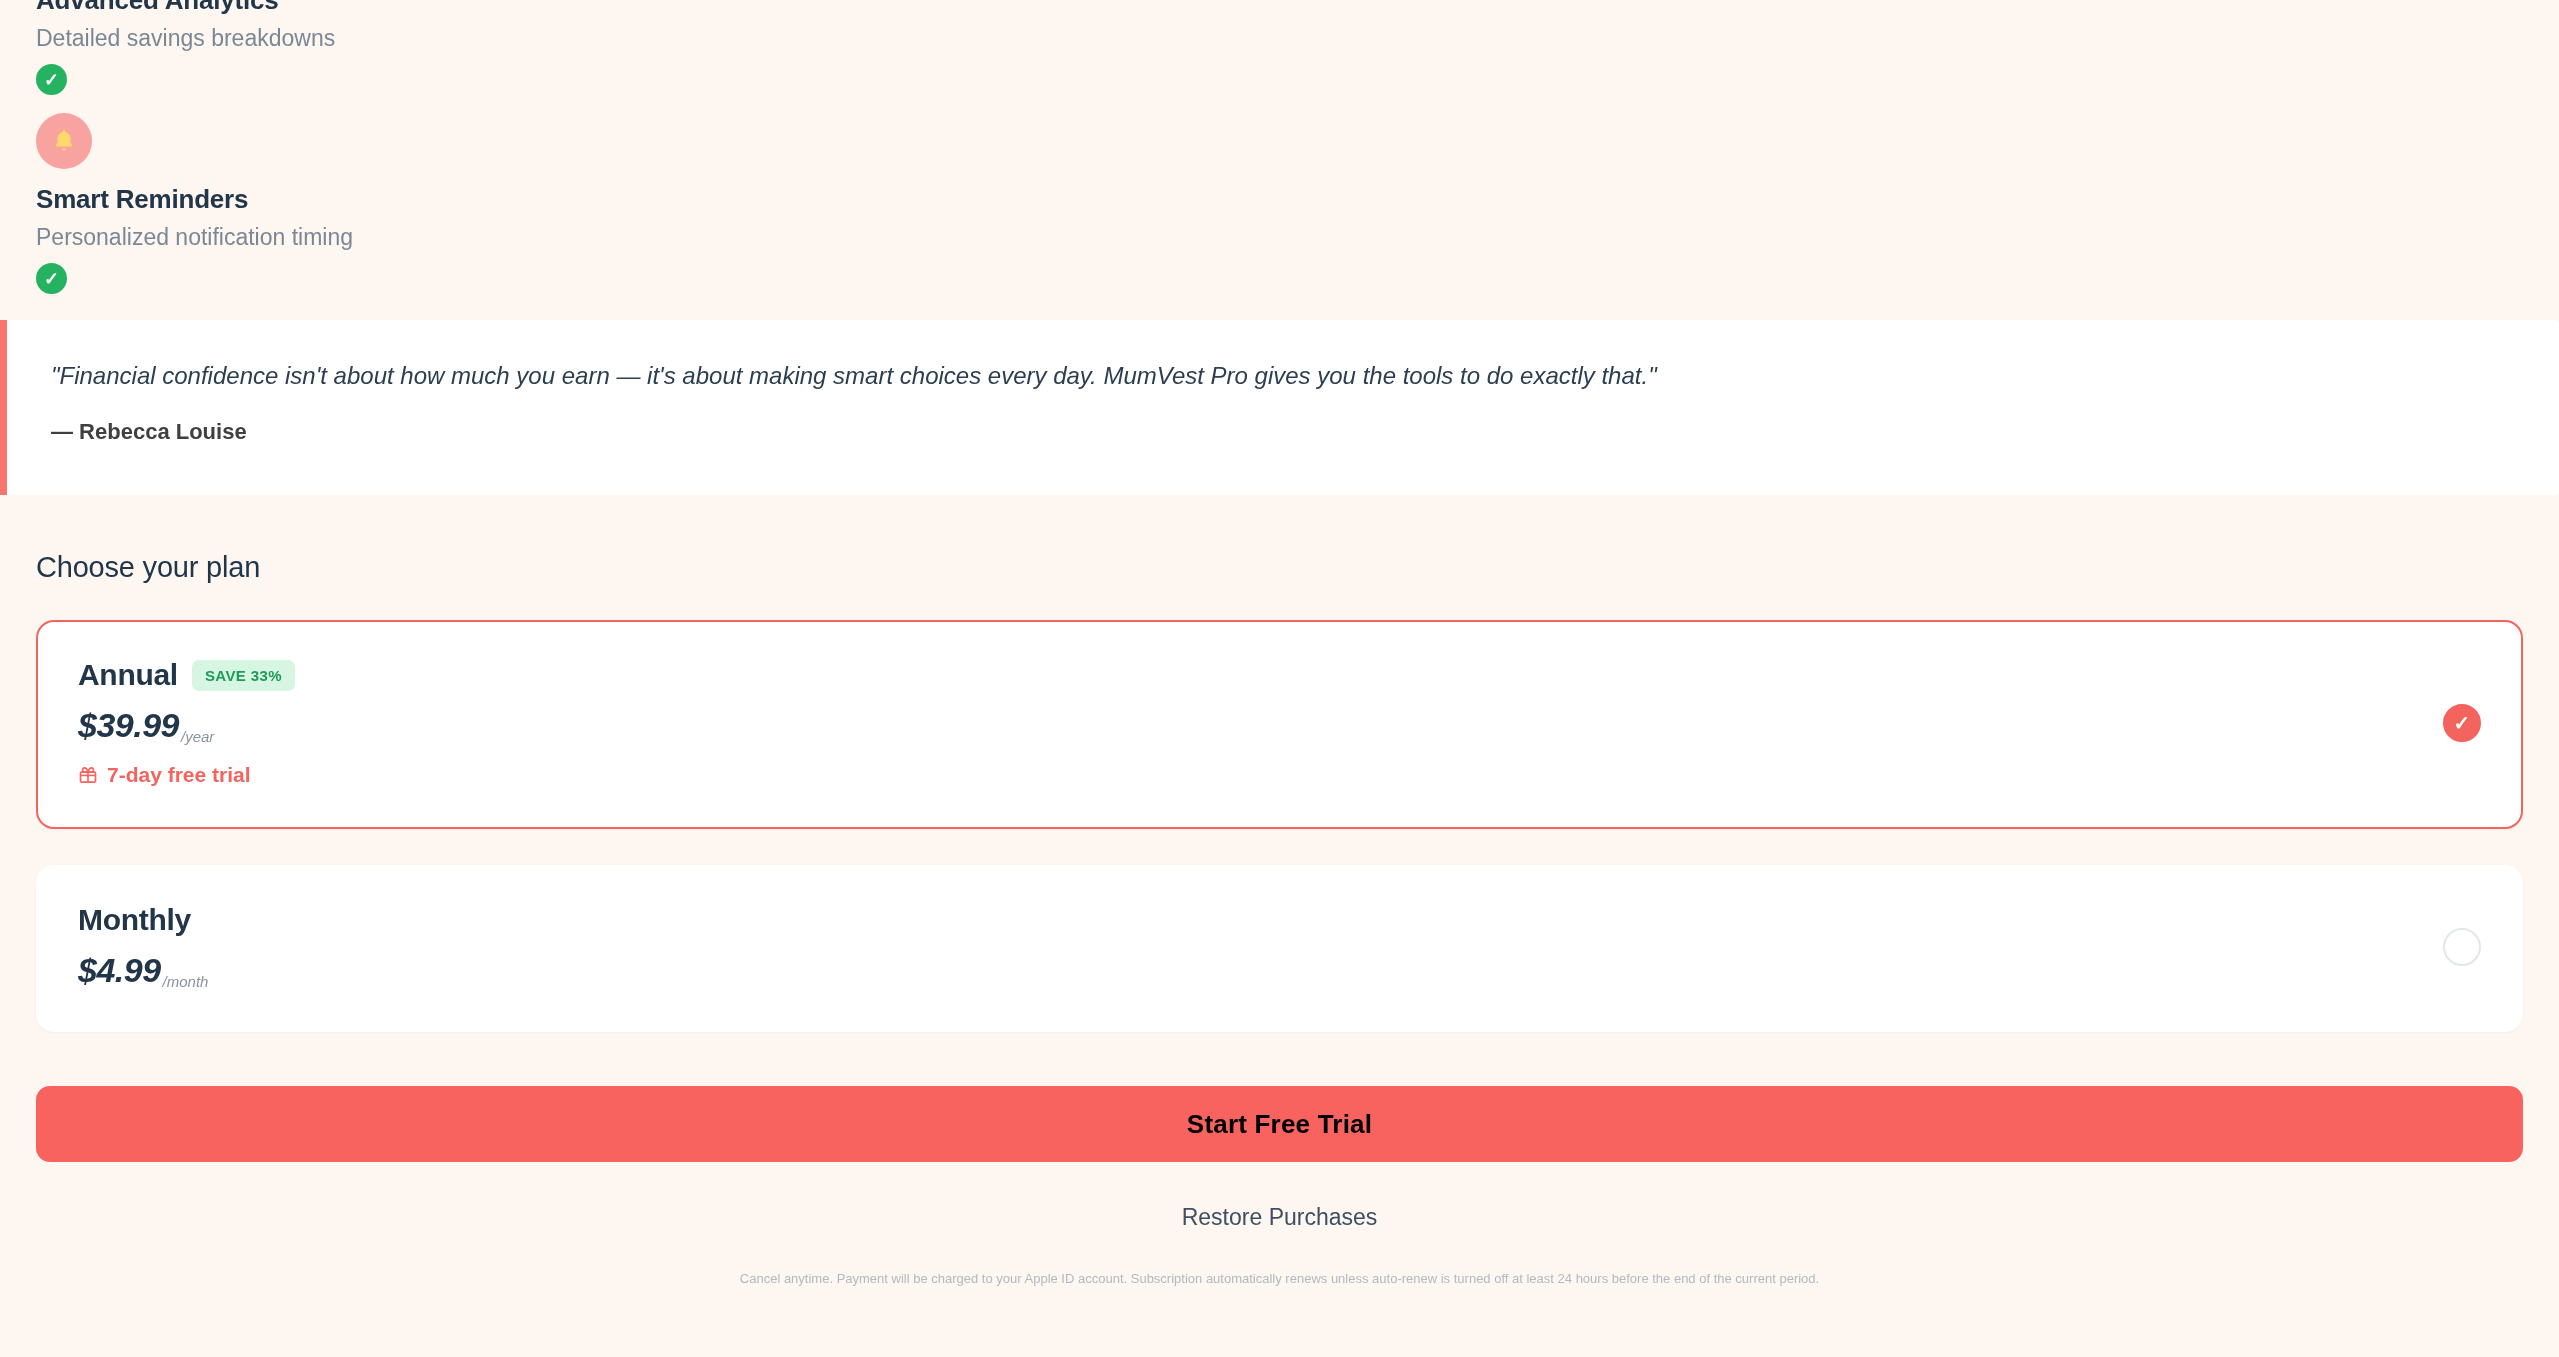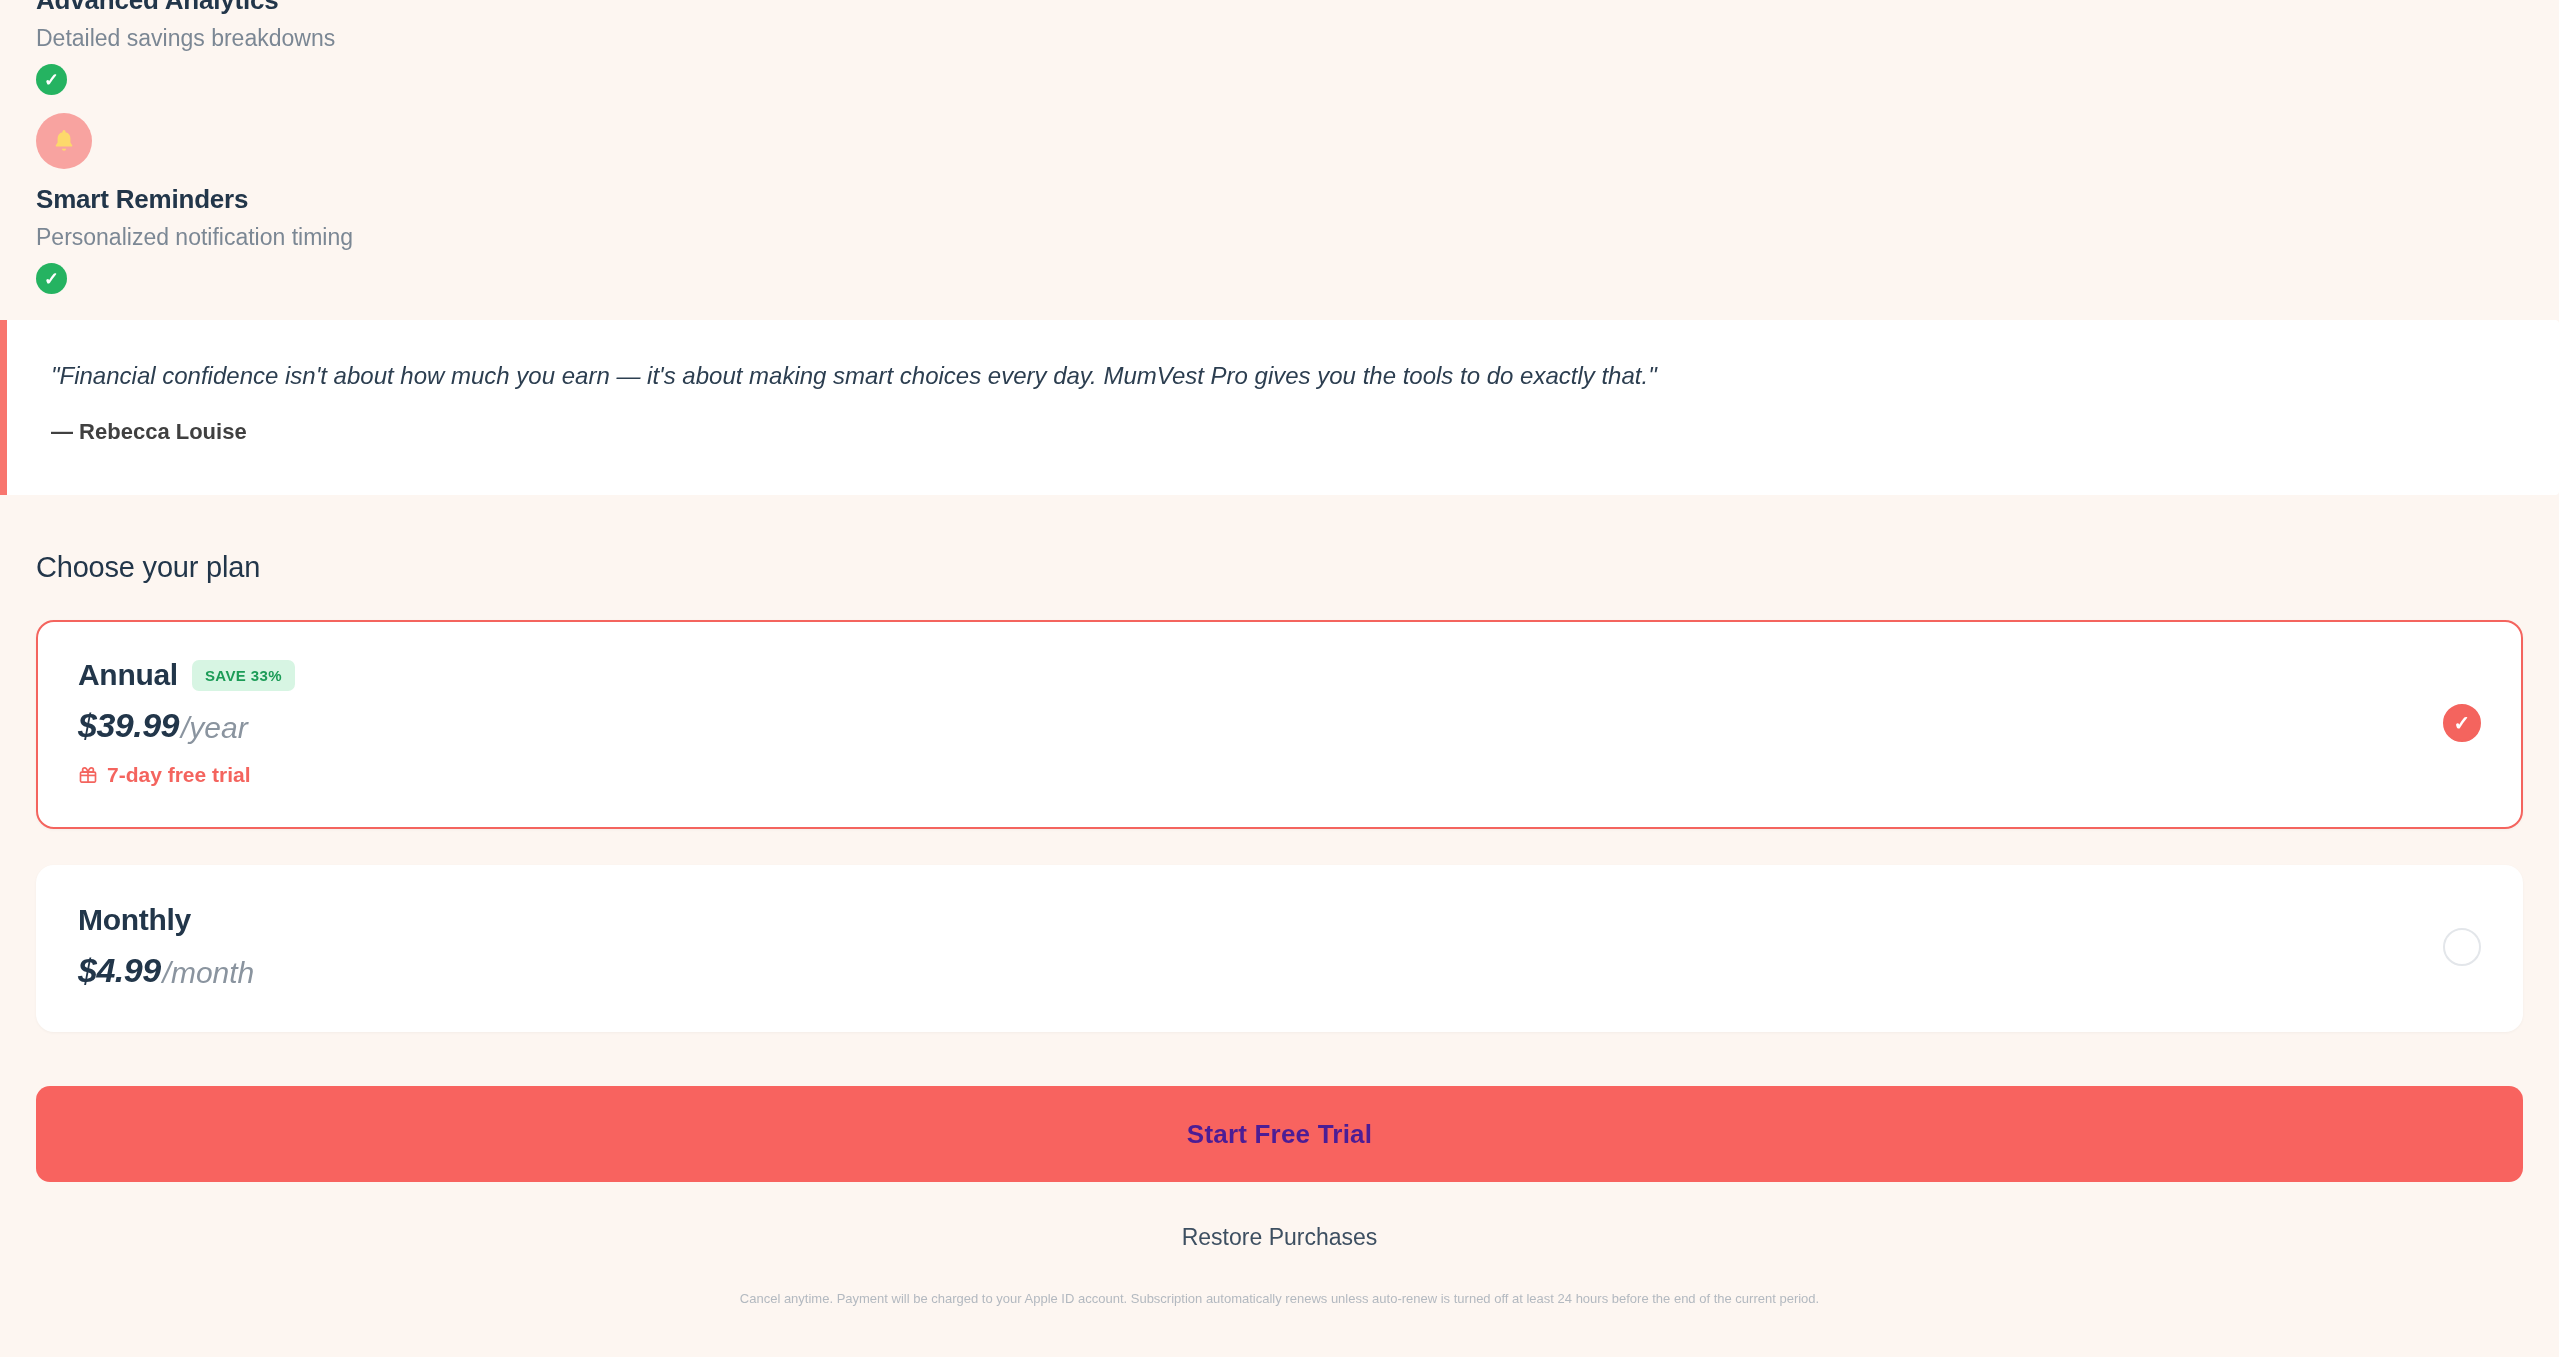--- a/index.html
+++ b/index.html
@@ -139,21 +139,21 @@
     align-items: flex-end;
     font-style: italic;
   }
   .plan-price {
     font-size: 34px;
     font-weight: bold;
     color: #22364a;
     letter-spacing: -0.5px;
   }
   .plan-period {
-    font-size: 30px;
+    font-size: 15px;
     color: #8a949f;
     margin-left: 2px;
   }
   .trial-row {
     margin-top: 18px;
     display: flex;
     align-items: center;
     gap: 9px;
     color: #f4645e;
     font-size: 21px;
@@ -177,25 +177,25 @@
     color: #fff;
     font-size: 20px;
     font-weight: bold;
   }
 
   
   .cta {
     margin: 54px 36px 0 36px;
     background: #f8635f;
     border-radius: 14px;
-    height: 96px;
-    display: flex;
-    align-items: center;
-    justify-content: center;
-    color: #4c1d95;
+    height: 76px;
+    display: flex;
+    align-items: center;
+    justify-content: center;
+    color: #000000;
     font-size: 26px;
     font-weight: bold;
     letter-spacing: 0.2px;
     cursor: pointer;
   }
   .restore {
     margin-top: 42px;
     text-align: center;
     font-size: 23px;
     color: #3d4f61;

